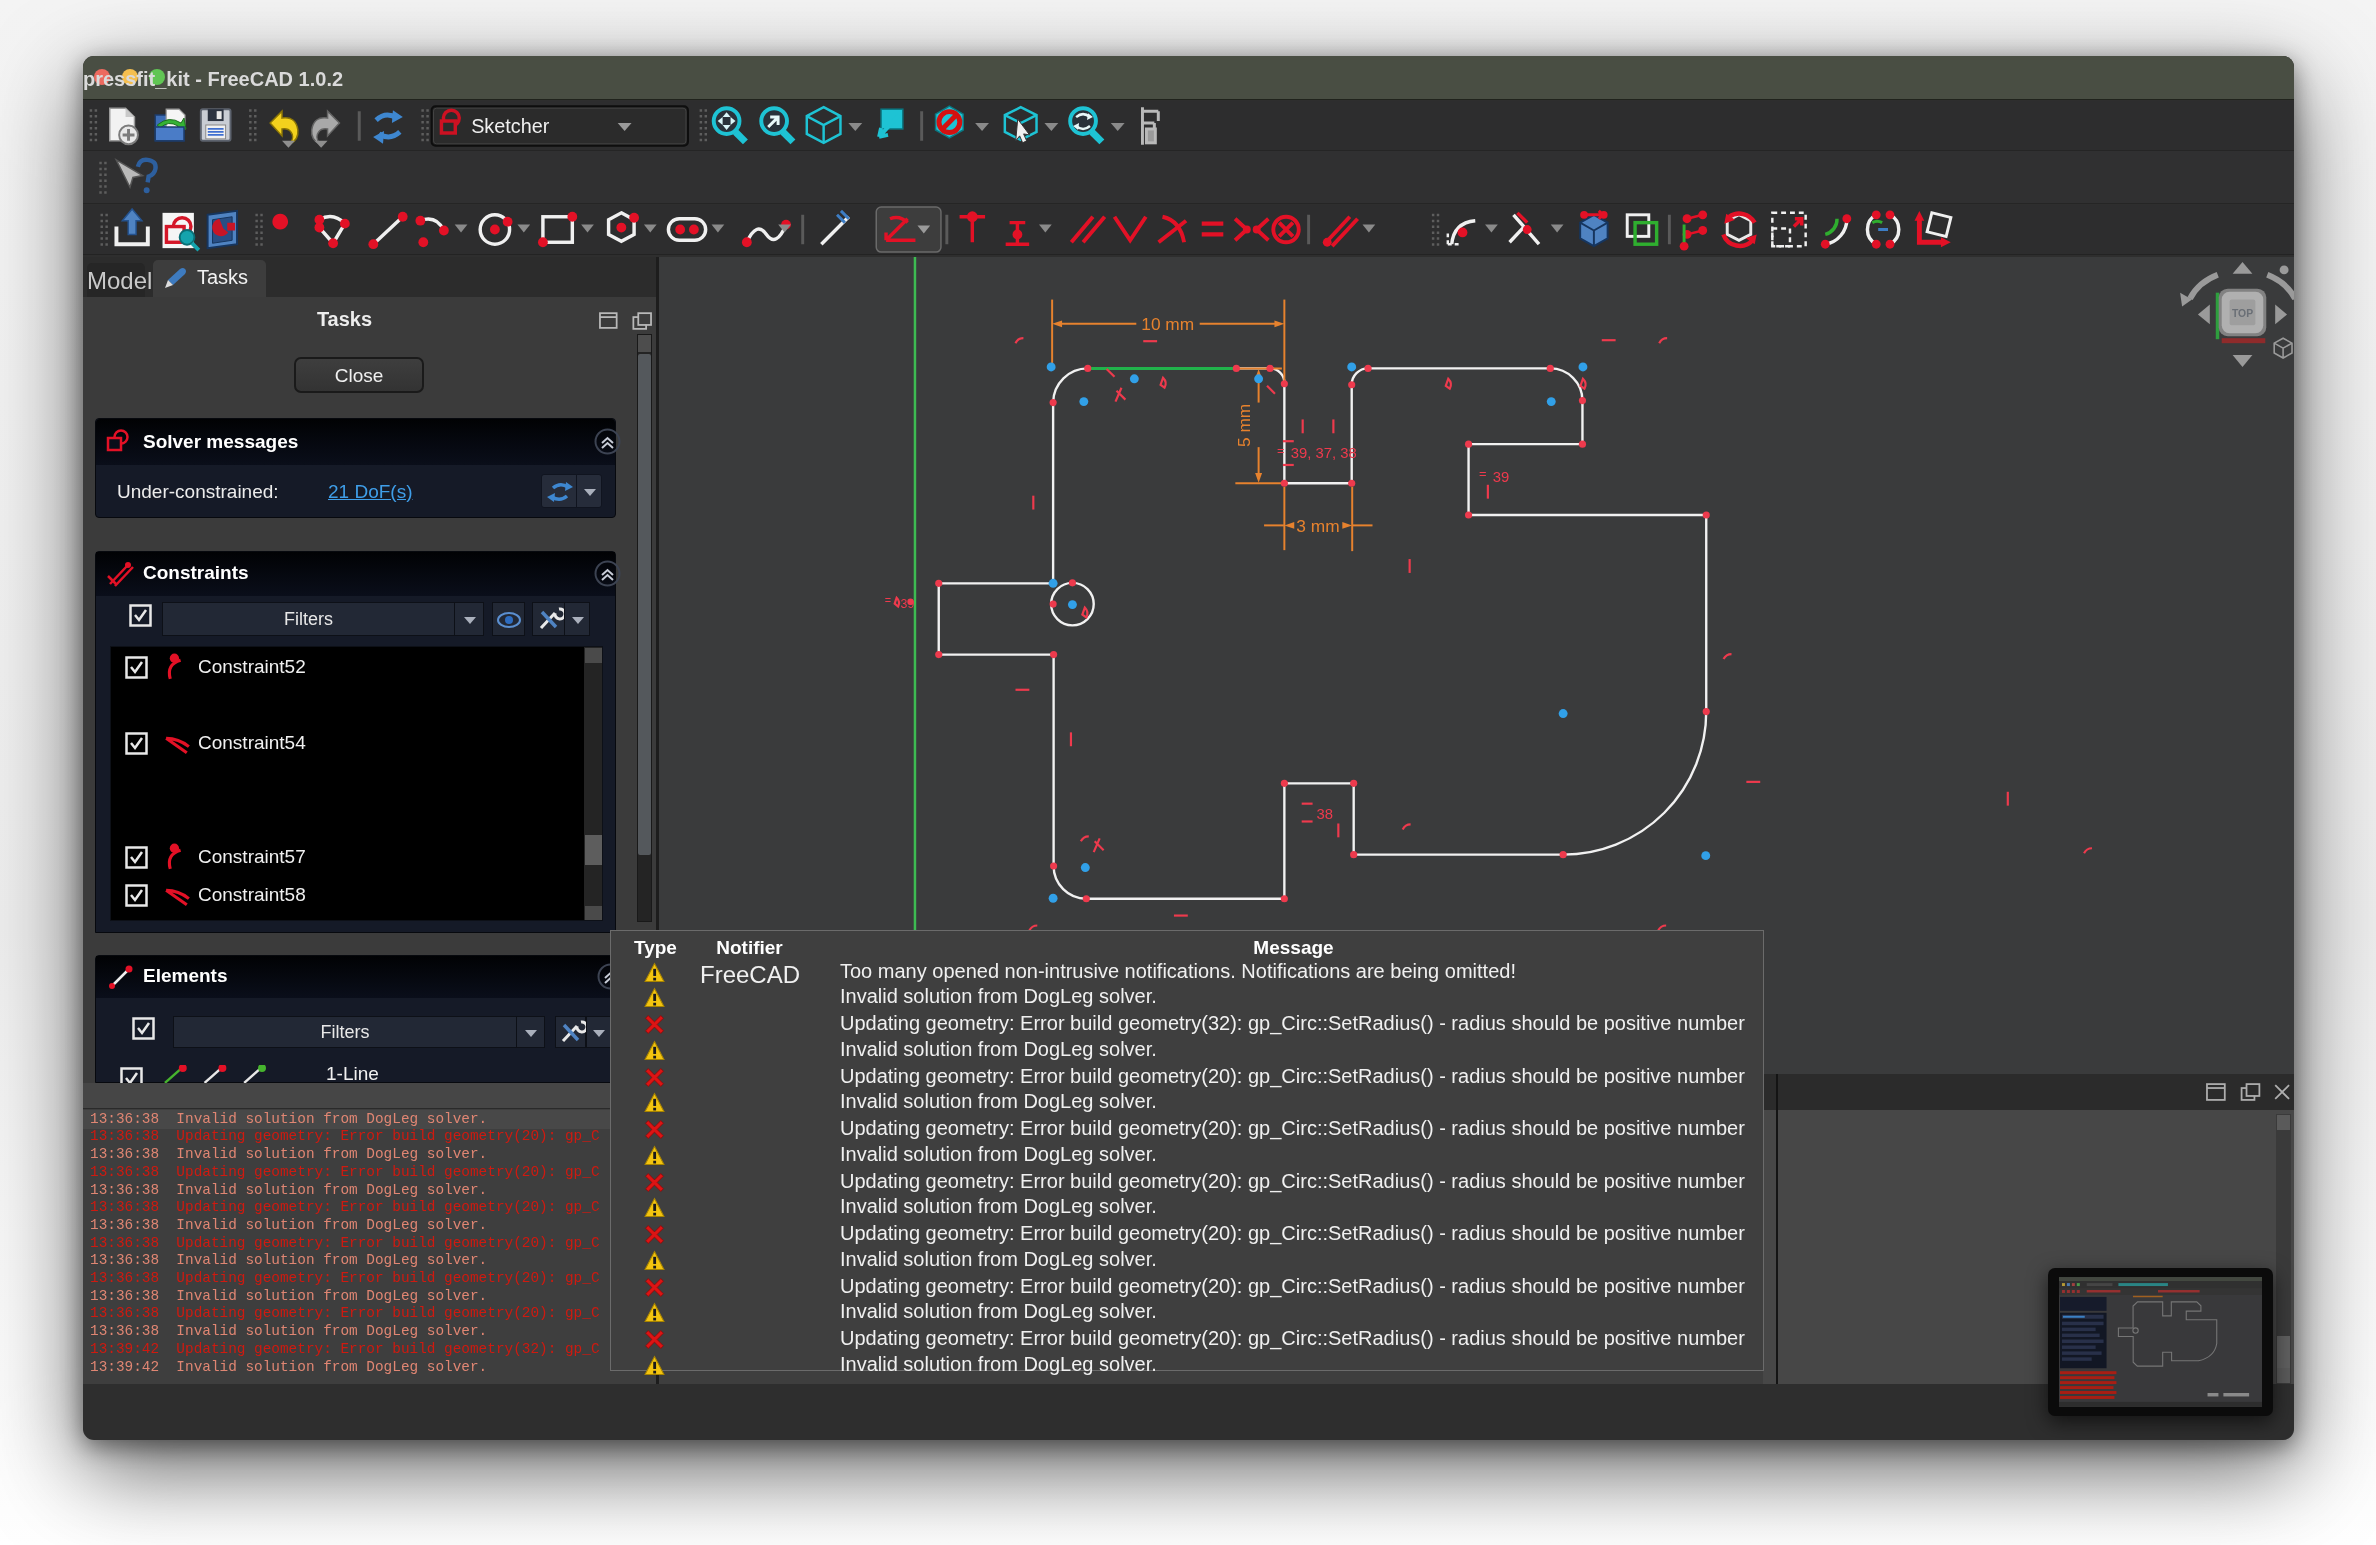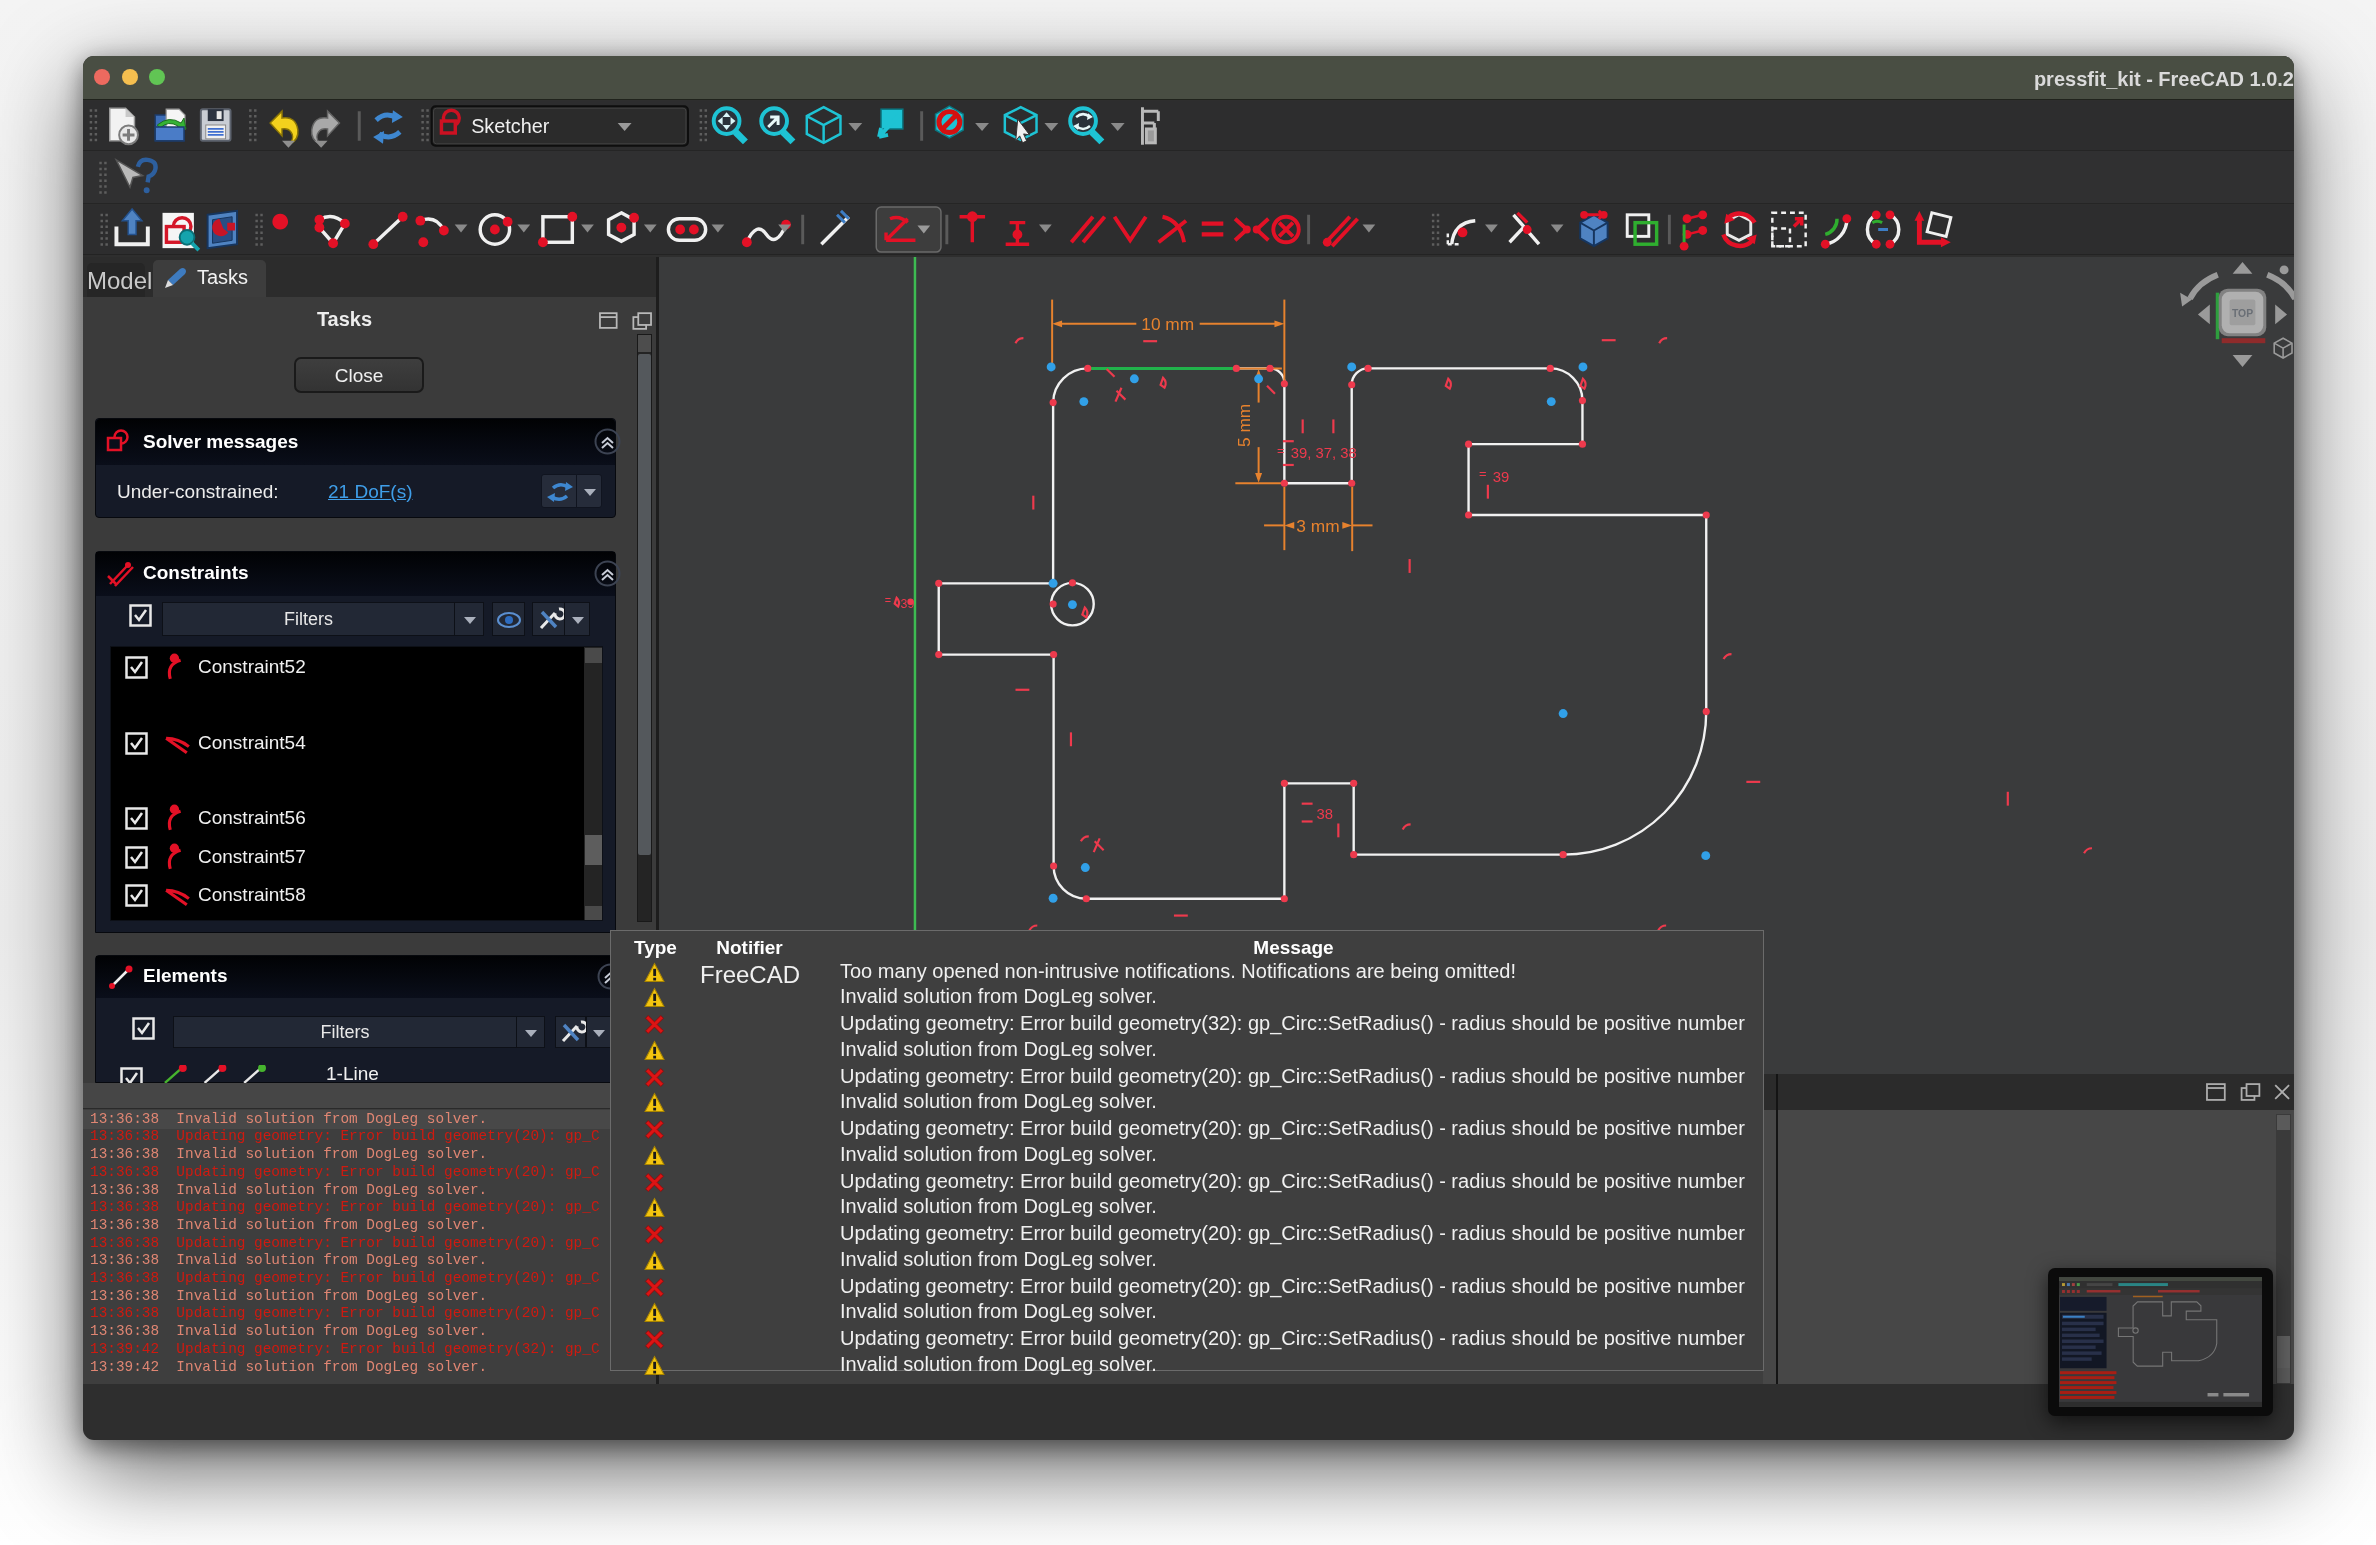--- a/index.html
+++ b/index.html
@@ -6,21 +6,21 @@
 html,body{width:2376px;height:1545px;overflow:hidden}
 body{background:
  radial-gradient(1386px 693px at 1188px 752px, rgba(0,0,0,.28), rgba(0,0,0,0) 70%),
  linear-gradient(180deg,#f4f4f4 0%,#ededed 60%,#ffffff 100%);
  font-family:"Liberation Sans",sans-serif;position:relative}
 .abs{position:absolute}
 #win{position:absolute;left:83px;top:56px;width:2211px;height:1384px;border-radius:11px;
  background:#2e2e2e;overflow:hidden;box-shadow:0 30px 89px rgba(0,0,0,.6),0 6px 24px rgba(0,0,0,.45)}
 #titlebar{position:absolute;left:0;top:0;width:100%;height:44px;background:#494e43;border-bottom:1px solid #20231c}
 .light{position:absolute;top:13px;width:16px;height:16px;border-radius:50%}
-#title{position:absolute;top:0;left:0;width:100%;height:44px;line-height:46px;text-align:right;
+#title{position:absolute;top:0;left:0;width:100%;height:44px;line-height:46px;text-align:left;
  color:#dadada;font-size:20px;font-weight:bold}
 .tbrow{position:absolute;left:0;width:2211px;overflow:hidden}
 #tb1{top:45px;height:50px;background:#2d2d2e;border-bottom:1px solid #252525}
 #tb2{top:95px;height:53px;background:#303031;border-bottom:1px solid #252525}
 #tb3{top:149px;height:50px;background:#2d2d2e;border-bottom:1px solid #232323}
 #main{position:absolute;left:0;top:201px;width:2211px;height:1127px;background:#353535}
 #vpsvg{position:absolute;left:573px;top:0;width:1638px;height:1127px}
 #dock{position:absolute;left:0;top:0;width:573px;height:826px;background:#3b3b3b}
 #report{position:absolute;left:0;top:826px;width:1681px;height:301px;background:#3e3e3e;overflow:hidden}
 #console{position:absolute;left:1680px;top:817px;width:531px;height:310px;background:#474747}
@@ -640,31 +640,20 @@
           <div class="crow" style="top:78px">
               <svg viewBox="0 0 23 23">
                 <rect x="1.5" y="1.5" width="20" height="20" fill="none" stroke="#e8e8e8" stroke-width="2.5"></rect>
                 <path d="M6,11 l4,5 7,-10" stroke="#e8e8e8" stroke-width="2.5" fill="none"></path>
               </svg>
               <svg class="cic" viewBox="0 0 30 30">
                 <path d="M4,10 l20,14 m-20,-14 q12,0 22,8" stroke="#e31126" stroke-width="3" fill="none"></path>
               </svg>
               <span>Constraint54</span>
             </div>
-          <div class="crow" style="top:153px">
-              <svg viewBox="0 0 23 23">
-                <rect x="1.5" y="1.5" width="20" height="20" fill="none" stroke="#e8e8e8" stroke-width="2.5"></rect>
-                <path d="M6,11 l4,5 7,-10" stroke="#e8e8e8" stroke-width="2.5" fill="none"></path>
-              </svg>
-              <svg class="cic" viewBox="0 0 30 30">
-                <path d="M8,26 q-4,-14 10,-18" stroke="#e31126" stroke-width="3" fill="none"></path>
-                <circle cx="12" cy="6" r="4.5" fill="#e31126"></circle>
-              </svg>
-              <span>Constraint56</span>
-            </div>
           <div class="crow" style="top:192px">
               <svg viewBox="0 0 23 23">
                 <rect x="1.5" y="1.5" width="20" height="20" fill="none" stroke="#e8e8e8" stroke-width="2.5"></rect>
                 <path d="M6,11 l4,5 7,-10" stroke="#e8e8e8" stroke-width="2.5" fill="none"></path>
               </svg>
               <svg class="cic" viewBox="0 0 30 30">
                 <path d="M8,26 q-4,-14 10,-18" stroke="#e31126" stroke-width="3" fill="none"></path>
                 <circle cx="12" cy="6" r="4.5" fill="#e31126"></circle>
               </svg>
               <span>Constraint57</span>

